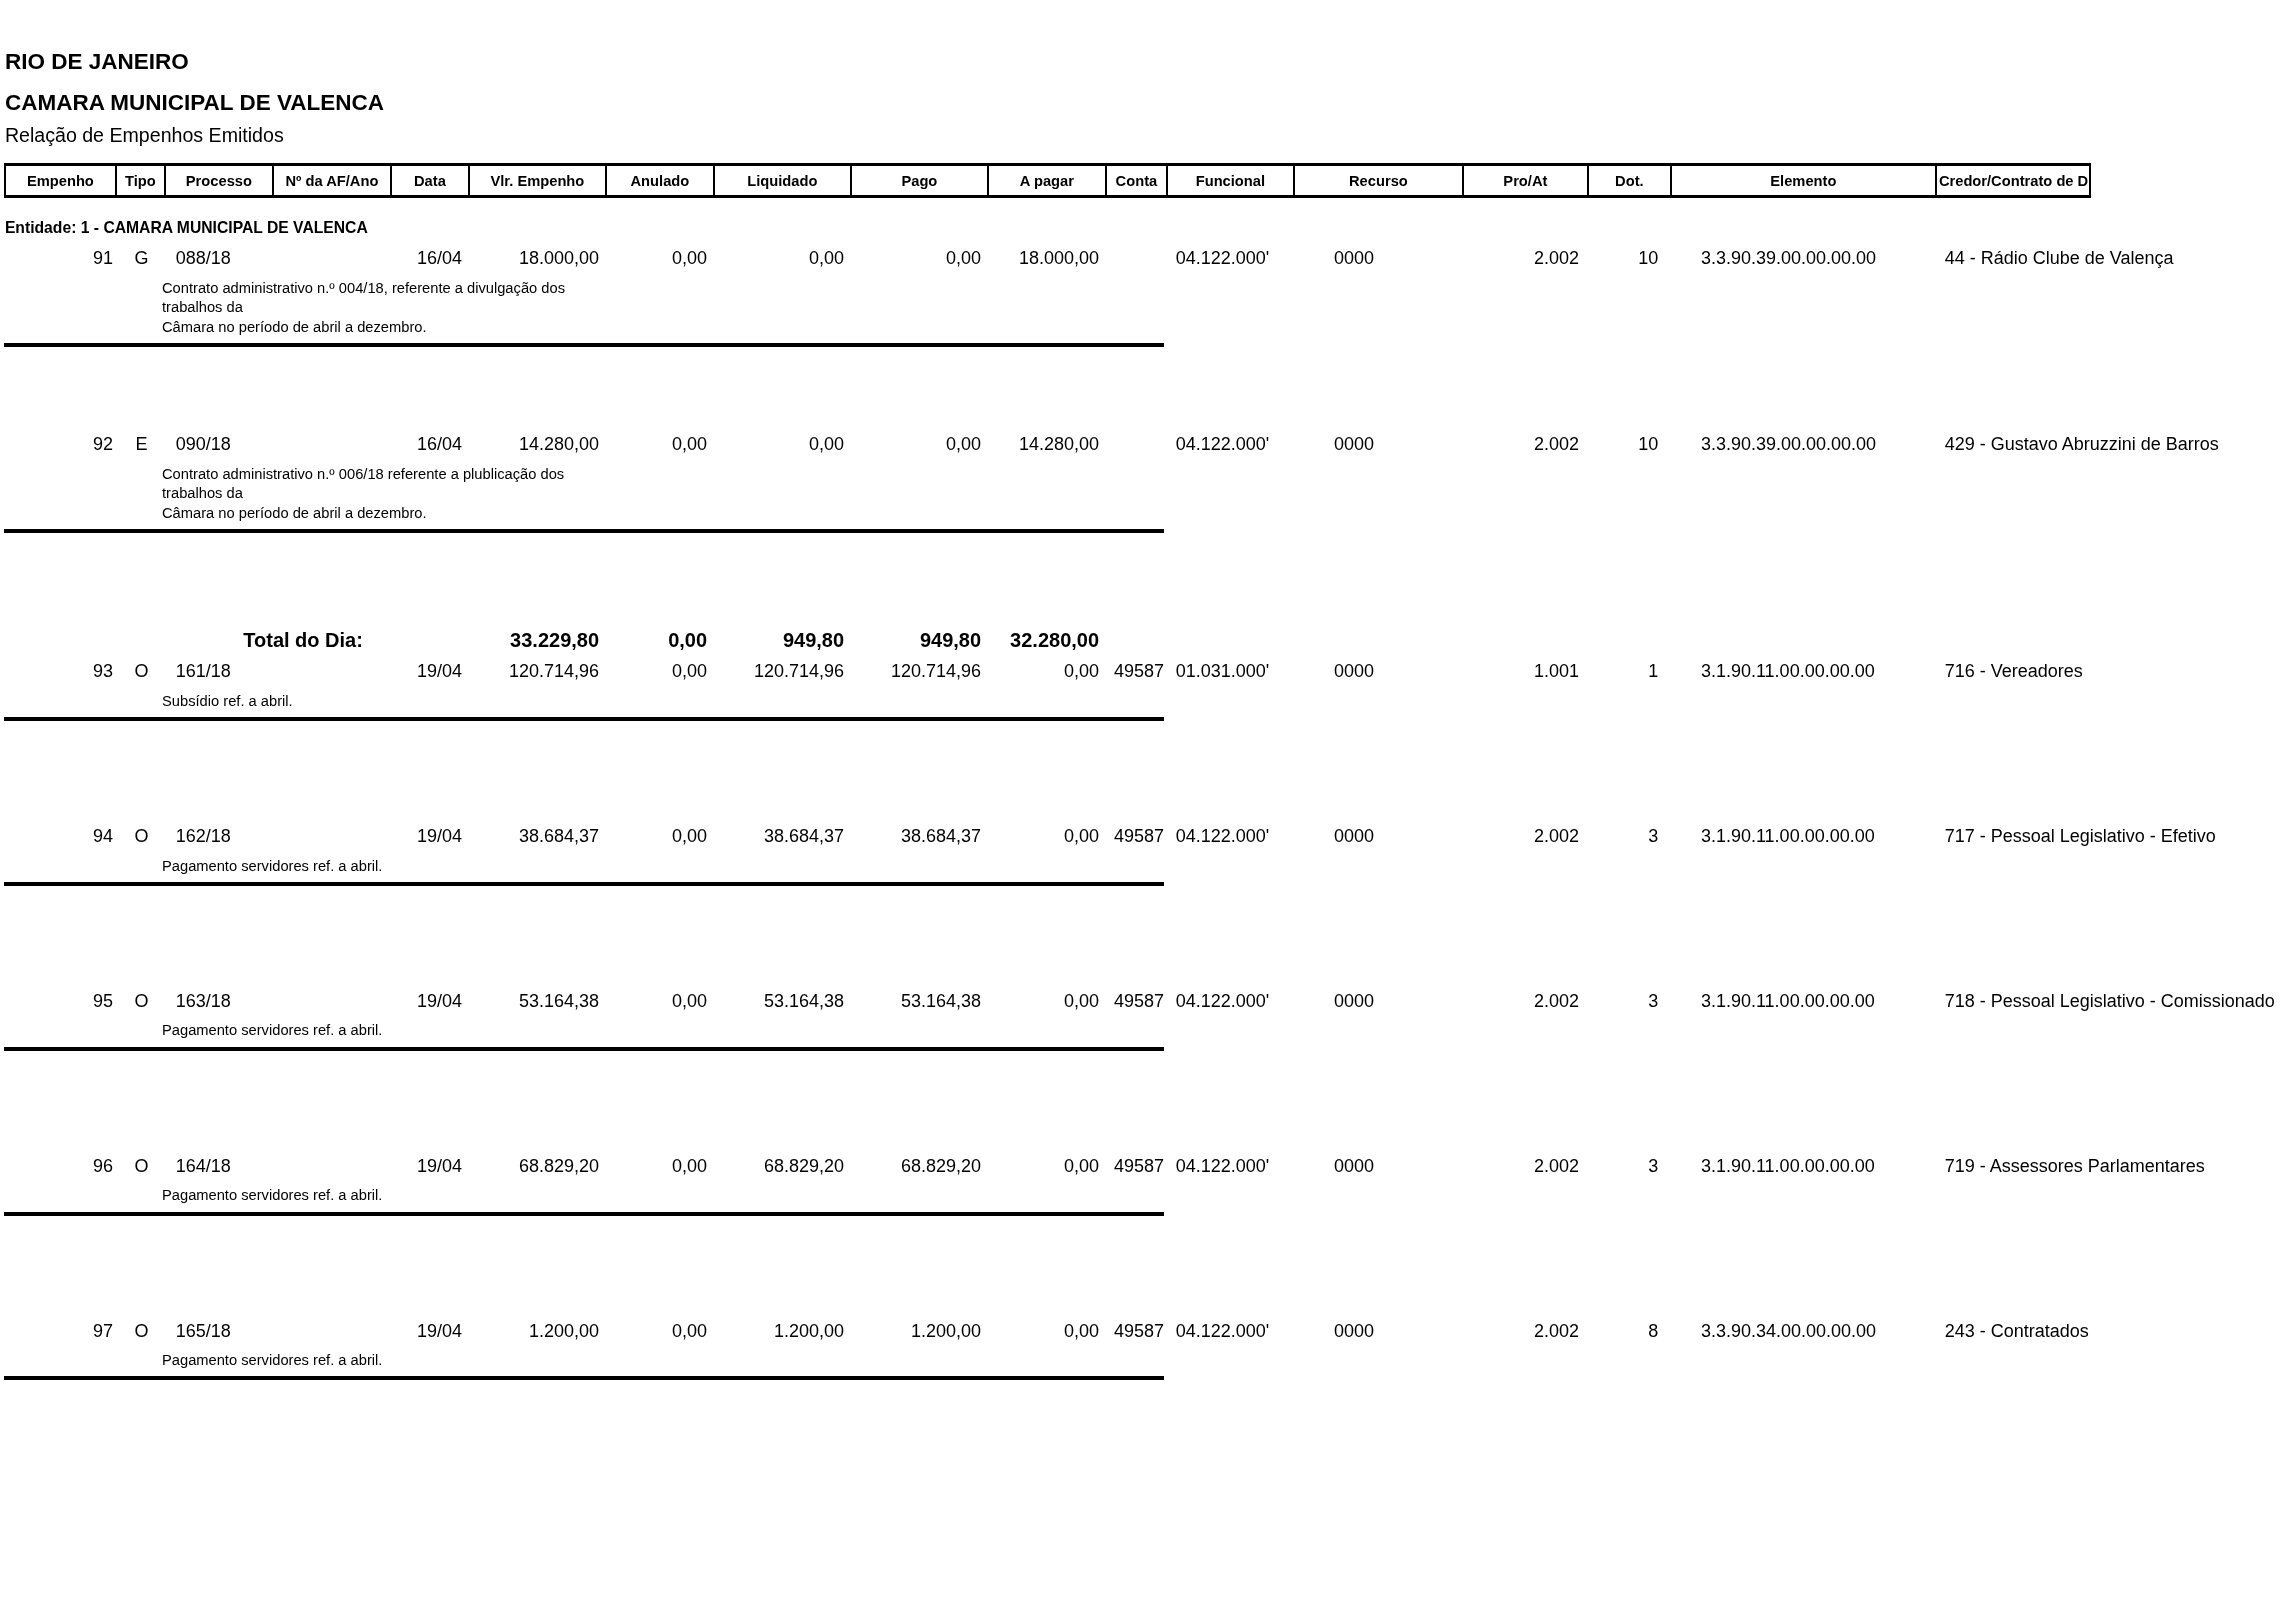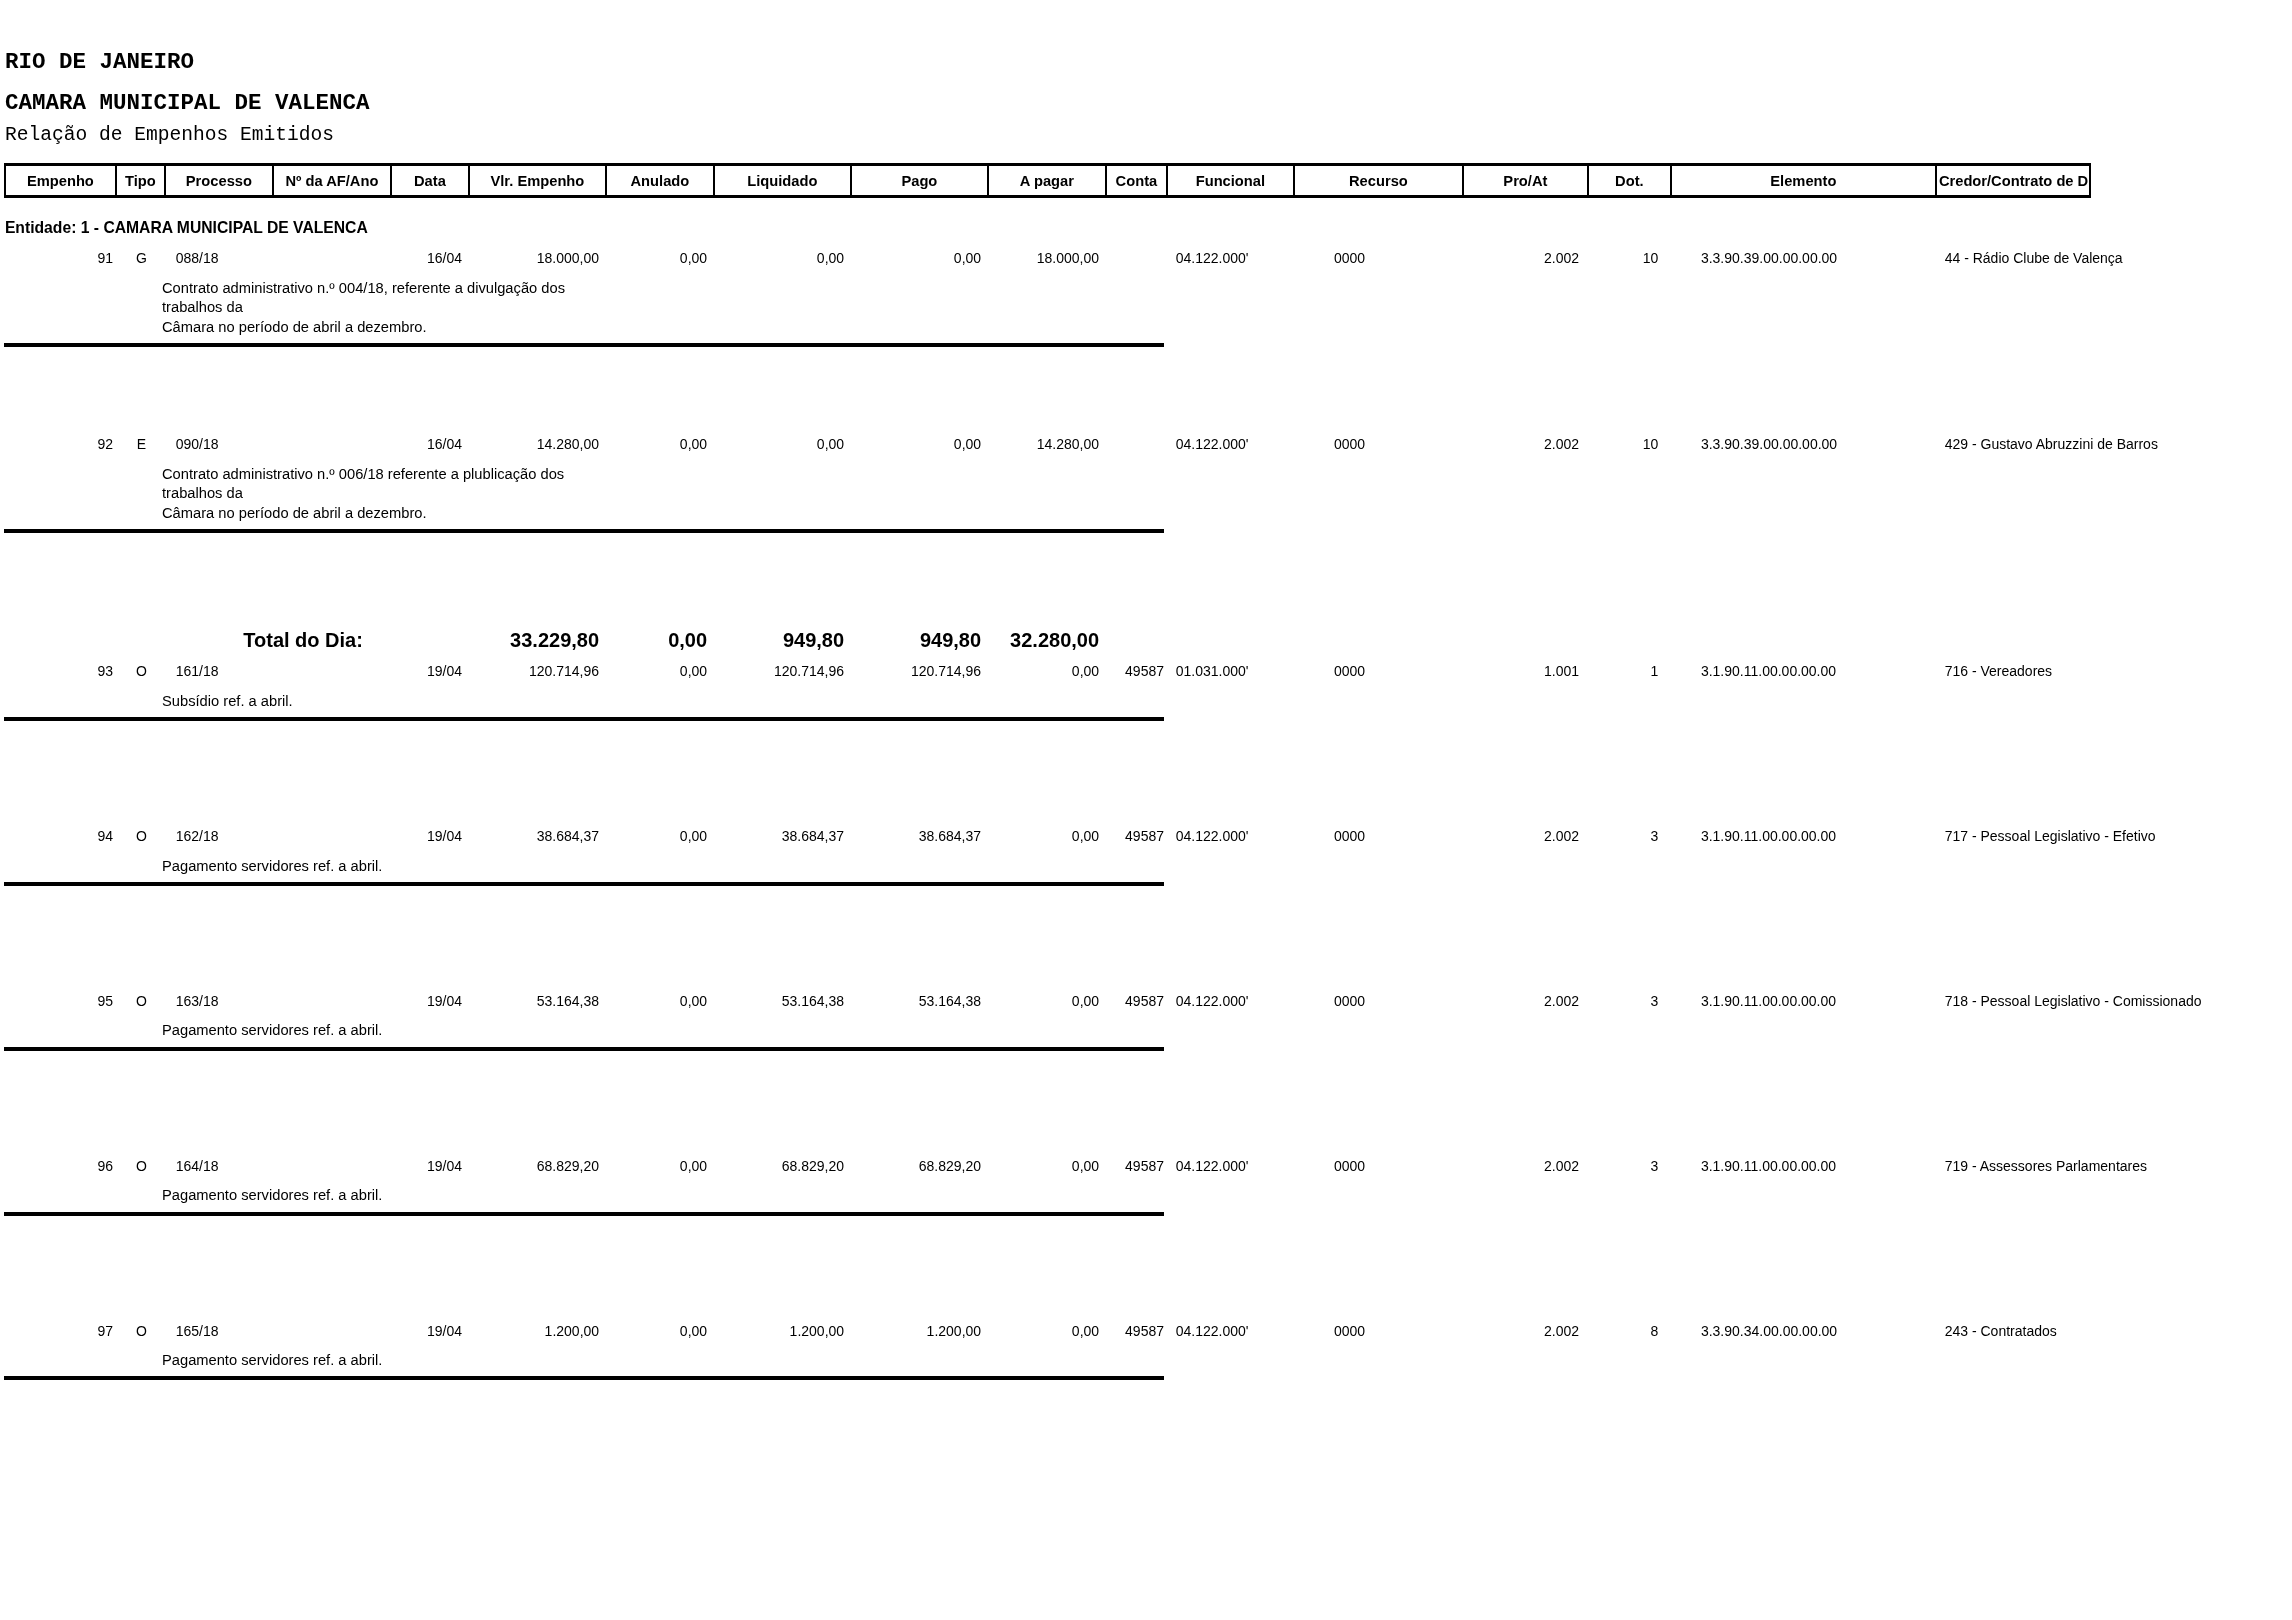--- a/index.html
+++ b/index.html
@@ -19,21 +19,21 @@
 
   
   .page-header {
     display: flex;
     justify-content: space-between;
     align-items: flex-start;
     padding: 11.8px 5.9px 0 4.9px;
     height: 163px;
     box-sizing: border-box;
   }
-  .hdr-left  { text-align: left; font-family: Liberation Mono, monospace; }
+  .hdr-left  { text-align: left; }
   .hdr-right { text-align: right; }
   .hl-state  { font-size: 22.5px; font-weight: bold; margin-top: 37px; }
   .hl-org    { font-size: 22.5px; font-weight: bold; margin-top: 15.7px; }
   .hl-report { font-size: 19.6px; margin-top: 8px; }
   .hr-vendor   { font-size: 18.6px; margin-top: 3.9px; }
   .hr-exercicio{ font-size: 15.7px; margin-top: 17.6px; }
   .hr-pagina   { font-size: 15.7px; margin-top: 19.6px; }
   .hr-periodo  { font-size: 19.6px; margin-top: 13.7px; }
 
   
@@ -70,21 +70,21 @@
   .entry.two-line { margin-bottom: 88px; }
   .entry.two-line + .entry.two-line { margin-bottom: 98px; margin-top: 18px; }
   .entry::after {
     content: "";
     display: block;
     width: 1160px;
     height: 3.9px;
     background: #000;
     margin: 5.9px 0 0 3.9px;
   }
-  .vals { font-size: 14px; line-height: 19.6px; }
+  .vals { font-size: 18px; line-height: 19.6px; }
   .cell { white-space: nowrap; overflow: visible; }
   .ar { text-align: right; padding-right: 7.8px; }
   .al { text-align: left;  padding-left: 7.8px; }
   .ac { text-align: center; }
   .c-empenho { padding-right: 3.9px; }
   .c-processo { padding-left: 9.8px; }
   .c-recurso { padding-left: 39px; }
   .c-elemento { padding-left: 29px; }
   .c-conta { padding-right: 3.9px; }
   .c-dot { padding-right: 13.7px; }

